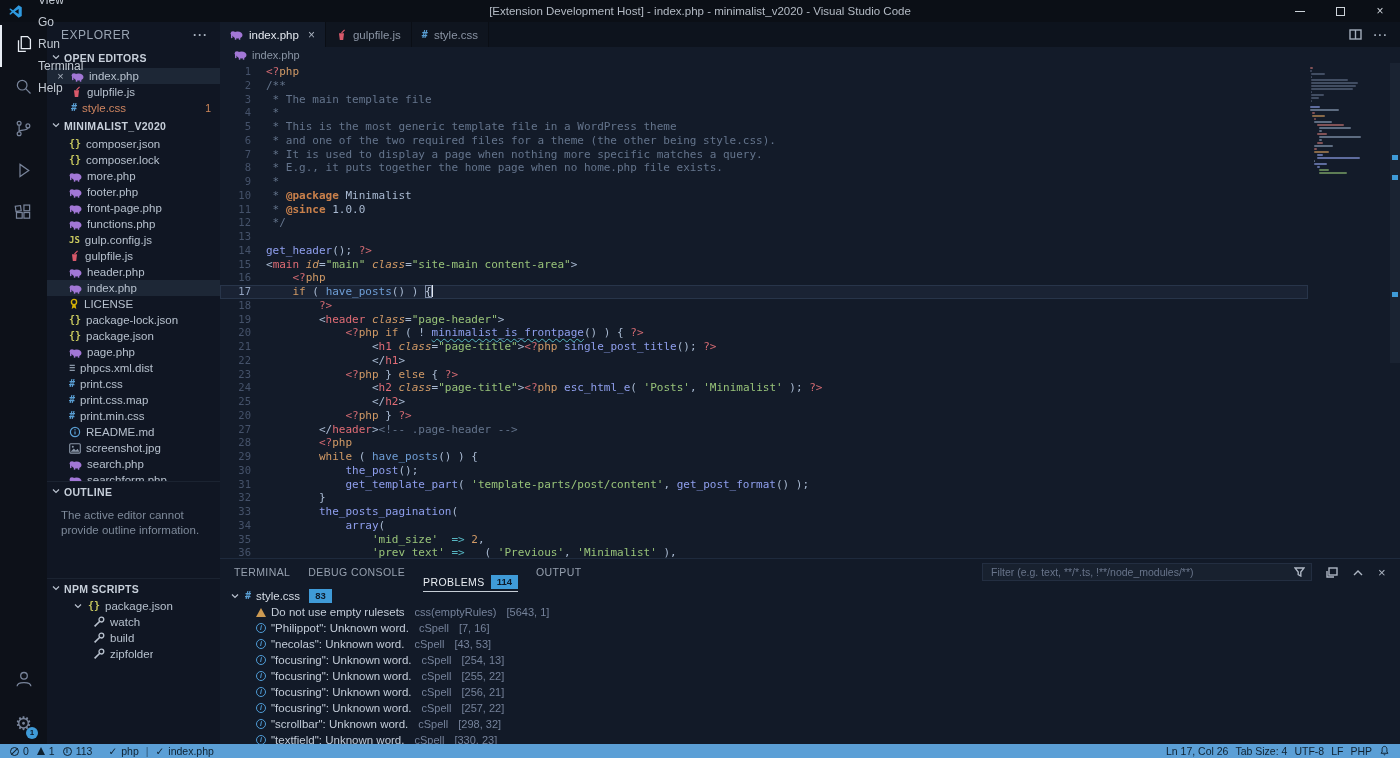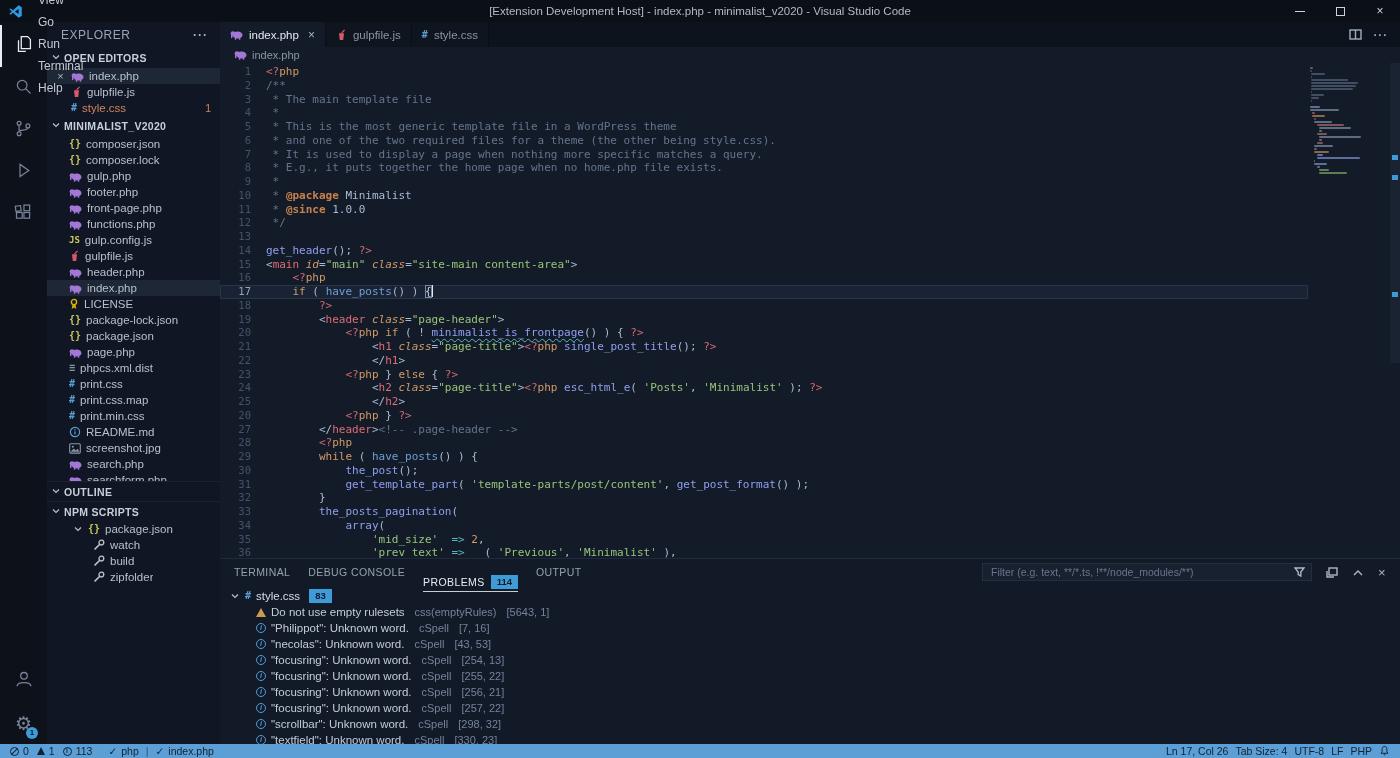--- a/index.html
+++ b/index.html
@@ -242,21 +242,21 @@
           <span class="lbl">composer.lock</span>
         </div>
         <div class="row">
           <svg class="fic" width="13" height="11" viewBox="0 0 13 11">
             <ellipse cx="7.6" cy="6" rx="4.9" ry="3.6" fill="#a277d6"></ellipse>
             <circle cx="3" cy="4.6" r="2.4" fill="#a277d6"></circle>
             <rect x="1" y="4.8" width="1.5" height="4.4" rx=".7" fill="#a277d6"></rect>
             <rect x="4.8" y="8.2" width="1.5" height="2.5" fill="#a277d6"></rect>
             <rect x="8.8" y="8.2" width="1.5" height="2.5" fill="#a277d6"></rect>
           </svg>
-          <span class="lbl">gulp.php</span>
+          <span class="lbl">more.php</span>
         </div>
         <div class="row">
           <svg class="fic" width="13" height="11" viewBox="0 0 13 11">
             <ellipse cx="7.6" cy="6" rx="4.9" ry="3.6" fill="#a277d6"></ellipse>
             <circle cx="3" cy="4.6" r="2.4" fill="#a277d6"></circle>
             <rect x="1" y="4.8" width="1.5" height="4.4" rx=".7" fill="#a277d6"></rect>
             <rect x="4.8" y="8.2" width="1.5" height="2.5" fill="#a277d6"></rect>
             <rect x="8.8" y="8.2" width="1.5" height="2.5" fill="#a277d6"></rect>
           </svg>
           <span class="lbl">footer.php</span>
@@ -389,20 +389,21 @@
           </svg>
           <span class="lbl">searchform.php</span>
         </div>
       </div>
     <div class="sec-header bordered">
         <span class="chev"><svg class="fic" width="10" height="10">
             <path d="M2 3.5 L5 6.5 L8 3.5" stroke="#b9c2cf" stroke-width="1.2" fill="none"></path>
           </svg></span>
         <span>OUTLINE</span>
       </div>
+    <div class="outline-msg">The active editor cannot provide outline information.</div>
     <div class="sec-header bordered">
         <span class="chev"><svg class="fic" width="10" height="10">
             <path d="M2 3.5 L5 6.5 L8 3.5" stroke="#b9c2cf" stroke-width="1.2" fill="none"></path>
           </svg></span>
         <span>NPM SCRIPTS</span>
       </div>
     <div id="npm-scripts">
         <div class="row npm-root">
           <svg class="fic" width="10" height="10">
             <path d="M2 3.5 L5 6.5 L8 3.5" stroke="#b9c2cf" stroke-width="1.2" fill="none"></path>

